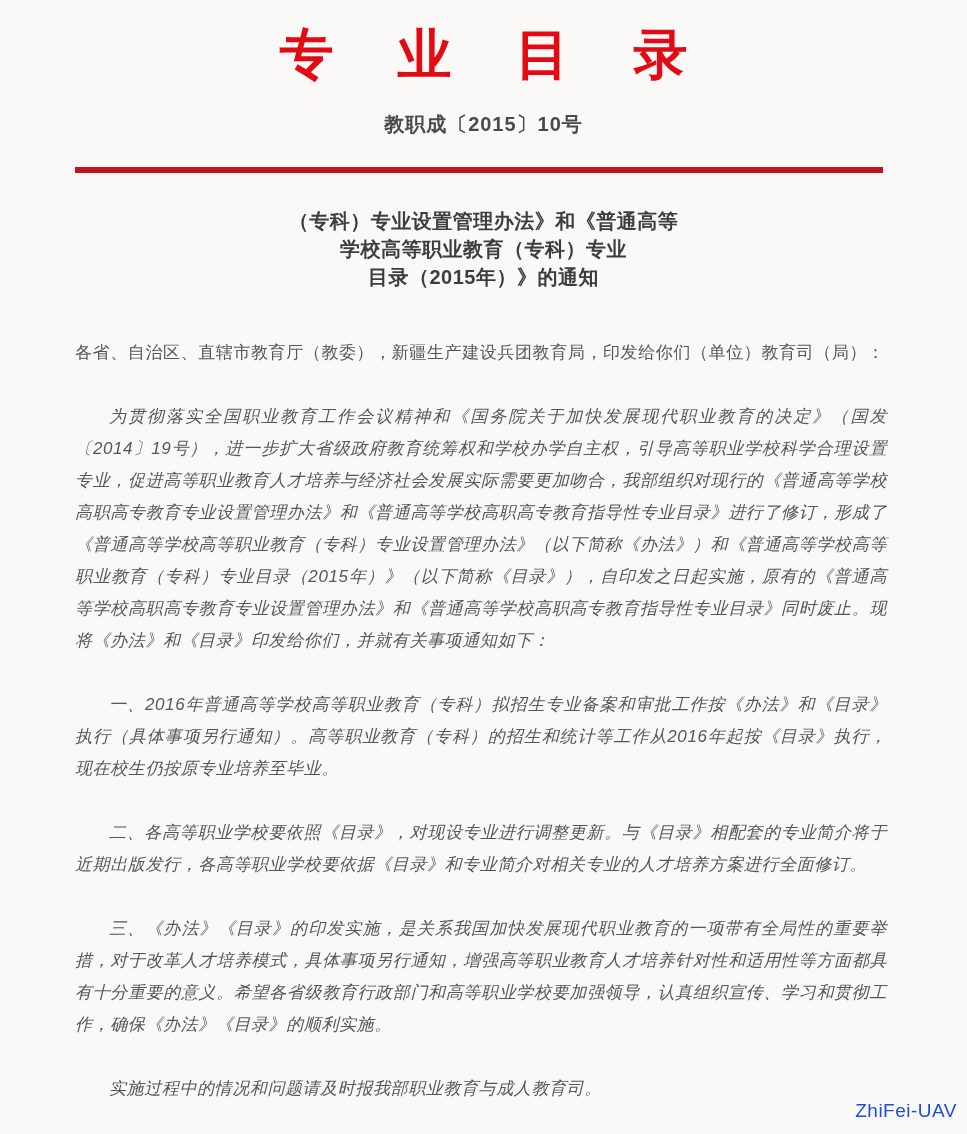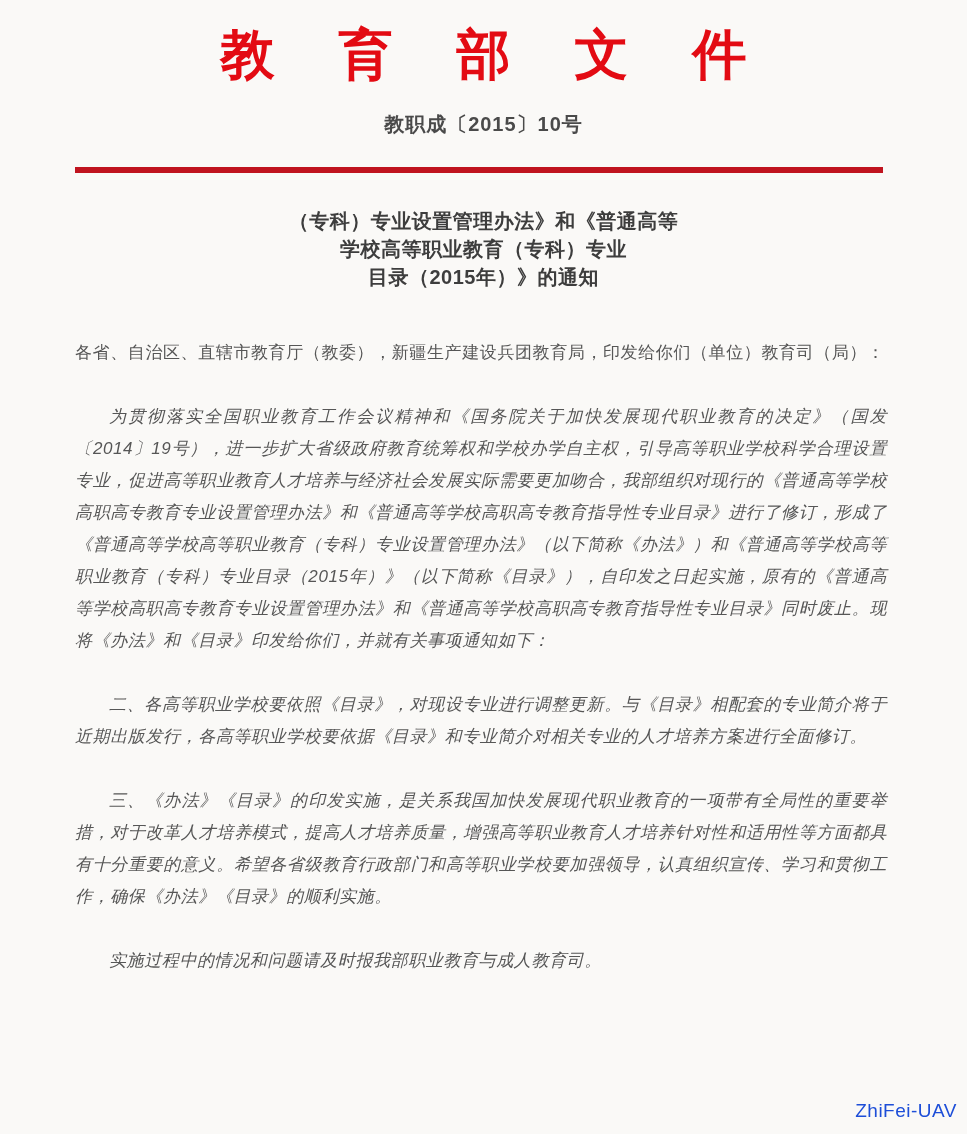--- a/index.html
+++ b/index.html
@@ -82,35 +82,36 @@
     color: #1d4ed8;
     letter-spacing: 0.5px;
     text-align: right;
   }
 </style>
 </head>
 <body>
 
 <div class="page">
 
-  <div class="agency-title">教育部文件</div>
+  <div class="agency-title">专业目录</div>
 
   <div class="doc-number">教职成〔2015〕10号</div>
 
   <div class="divider"></div>
 
   <div class="doc-title">
     <div>（专科）专业设置管理办法》和《普通高等</div>
     <div>学校高等职业教育（专科）专业</div>
     <div>目录（2015年）》的通知</div>
   </div>
 
   <div class="content">
     <p class="salutation">各省、自治区、直辖市教育厅（教委），新疆生产建设兵团教育局，印发给你们（单位）教育司（局）：</p>
     <p class="para">为贯彻落实全国职业教育工作会议精神和《国务院关于加快发展现代职业教育的决定》（国发〔2014〕19号），进一步扩大省级政府教育统筹权和学校办学自主权，引导高等职业学校科学合理设置专业，促进高等职业教育人才培养与经济社会发展实际需要更加吻合，我部组织对现行的《普通高等学校高职高专教育专业设置管理办法》和《普通高等学校高职高专教育指导性专业目录》进行了修订，形成了《普通高等学校高等职业教育（专科）专业设置管理办法》（以下简称《办法》）和《普通高等学校高等职业教育（专科）专业目录（2015年）》（以下简称《目录》），自印发之日起实施，原有的《普通高等学校高职高专教育专业设置管理办法》和《普通高等学校高职高专教育指导性专业目录》同时废止。现将《办法》和《目录》印发给你们，并就有关事项通知如下：</p>
+    <p class="para">一、2016年普通高等学校高等职业教育（专科）拟招生专业备案和审批工作按《办法》和《目录》执行（具体事项另行通知）。高等职业教育（专科）的招生和统计等工作从2016年起按《目录》执行，现在校生仍按原专业培养至毕业。</p>
     <p class="para">二、各高等职业学校要依照《目录》，对现设专业进行调整更新。与《目录》相配套的专业简介将于近期出版发行，各高等职业学校要依据《目录》和专业简介对相关专业的人才培养方案进行全面修订。</p>
-    <p class="para">三、《办法》《目录》的印发实施，是关系我国加快发展现代职业教育的一项带有全局性的重要举措，对于改革人才培养模式，提高人才培养质量，增强高等职业教育人才培养针对性和适用性等方面都具有十分重要的意义。希望各省级教育行政部门和高等职业学校要加强领导，认真组织宣传、学习和贯彻工作，确保《办法》《目录》的顺利实施。</p>
+    <p class="para">三、《办法》《目录》的印发实施，是关系我国加快发展现代职业教育的一项带有全局性的重要举措，对于改革人才培养模式，具体事项另行通知，增强高等职业教育人才培养针对性和适用性等方面都具有十分重要的意义。希望各省级教育行政部门和高等职业学校要加强领导，认真组织宣传、学习和贯彻工作，确保《办法》《目录》的顺利实施。</p>
     <p class="para">实施过程中的情况和问题请及时报我部职业教育与成人教育司。</p>
   </div>
 
   <div class="watermark">ZhiFei-UAV</div>
 
 </div>
 
 </body></html>

